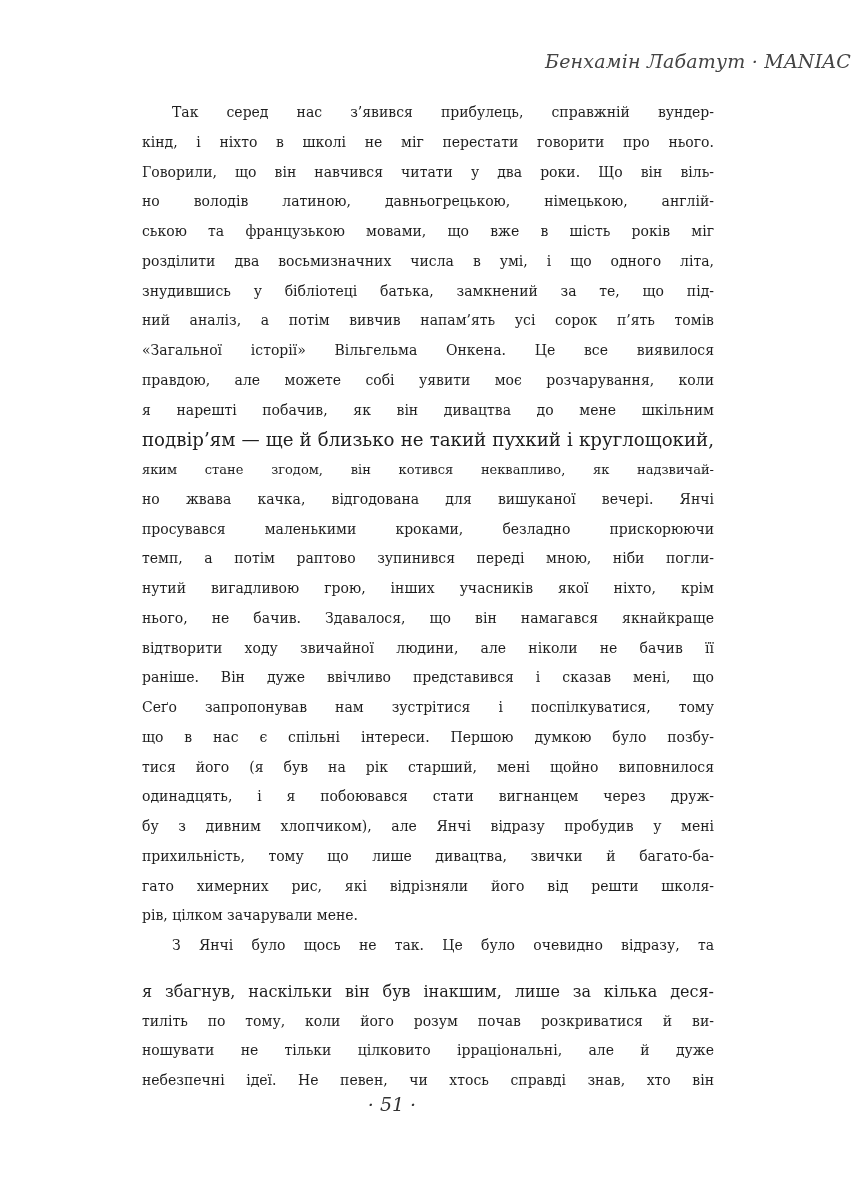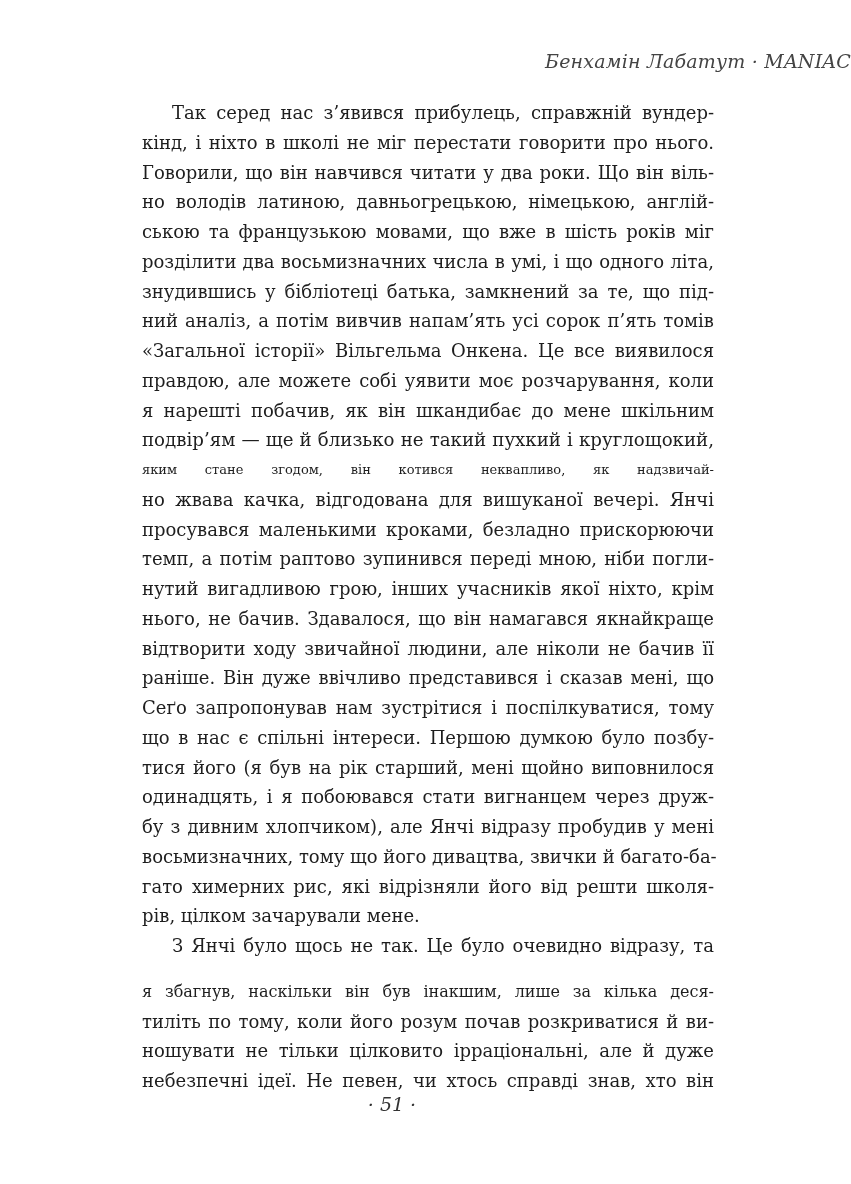--- a/index.html
+++ b/index.html
@@ -1,59 +1,59 @@
 <!DOCTYPE html>
 <html><head>
 <meta charset="utf-8">
 <style>
   html, body { margin:0; padding:0; background:#ffffff; }
   body { width:851px; height:1184px; position:relative; overflow:hidden;
          font-family:"DejaVu Serif", serif; color:#1e1e1e; }
   .running-head { position:absolute; top:50px; left:0; width:851px; text-align:right;
          font-style:italic; font-size:19px; color:#444; letter-spacing:0.2px; }
   .body-text { position:absolute; top:98px; left:142px; width:572px; }
-  .line { display:block; height:29.75px; line-height:29.75px; font-size:18px;
+  .line { display:block; height:29.75px; line-height:29.75px; font-size:14px;
           white-space:nowrap; text-align:justify; text-align-last:justify; }
   .line.indent { padding-left:30px; }
   .line.last { text-align-last:left; }
   .folio { position:absolute; top:1093px; left:0; width:784px; text-align:center;
            font-style:italic; font-size:19px; color:#333; }
 </style>
 </head>
 <body>
 
 <div class="running-head">Бенхамін Лабатут · MANIAC</div>
 
 <div class="body-text" id="body-text">
     <span class="line indent">Так серед нас з’явився прибулець, справжній вундер-</span>
     <span class="line">кінд, і ніхто в школі не міг перестати говорити про нього.</span>
     <span class="line">Говорили, що він навчився читати у два роки. Що він віль-</span>
     <span class="line">но володів латиною, давньогрецькою, німецькою, англій-</span>
     <span class="line">ською та французькою мовами, що вже в шість років міг</span>
-    <span class="line" style="font-size: 18px;">розділити два восьмизначних числа в умі, і що одного літа,</span>
+    <span class="line" style="font-size: 14px;">розділити два восьмизначних числа в умі, і що одного літа,</span>
     <span class="line">знудившись у бібліотеці батька, замкнений за те, що під-</span>
     <span class="line">ний аналіз, а потім вивчив напам’ять усі сорок п’ять томів</span>
     <span class="line">«Загальної історії» Вільгельма Онкена. Це все виявилося</span>
     <span class="line">правдою, але можете собі уявити моє розчарування, коли</span>
-    <span class="line">я нарешті побачив, як він шкандибає до мене шкільним</span>
+    <span class="line">я нарешті побачив, як він дивацтва до мене шкільним</span>
     <span class="line" style="font-size: 18.2px;">подвір’ям — ще й близько не такий пухкий і круглощокий,</span>
     <span class="line" style="font-size: 13px;">яким стане згодом, він котився неквапливо, як надзвичай-</span>
     <span class="line">но жвава качка, відгодована для вишуканої вечері. Янчі</span>
     <span class="line">просувався маленькими кроками, безладно прискорюючи</span>
     <span class="line">темп, а потім раптово зупинився переді мною, ніби погли-</span>
     <span class="line">нутий вигадливою грою, інших учасників якої ніхто, крім</span>
     <span class="line">нього, не бачив. Здавалося, що він намагався якнайкраще</span>
     <span class="line">відтворити ходу звичайної людини, але ніколи не бачив її</span>
     <span class="line">раніше. Він дуже ввічливо представився і сказав мені, що</span>
     <span class="line">Сеґо запропонував нам зустрітися і поспілкуватися, тому</span>
     <span class="line">що в нас є спільні інтереси. Першою думкою було позбу-</span>
     <span class="line">тися його (я був на рік старший, мені щойно виповнилося</span>
     <span class="line">одинадцять, і я побоювався стати вигнанцем через друж-</span>
     <span class="line">бу з дивним хлопчиком), але Янчі відразу пробудив у мені</span>
-    <span class="line">восьмизначних, тому що його дивацтва, звички й багато-ба-</span>
+    <span class="line">прихильність, тому що лише дивацтва, звички й багато-ба-</span>
     <span class="line">гато химерних рис, які відрізняли його від решти школя-</span>
     <span class="line last">рів, цілком зачарували мене.</span>
     <span class="line indent">З Янчі було щось не так. Це було очевидно відразу, та</span>
     <span class="line" style="font-size: 16px; margin-top: 16px;">я збагнув, наскільки він був інакшим, лише за кілька деся-</span>
     <span class="line">тиліть по тому, коли його розум почав розкриватися й ви-</span>
     <span class="line">ношувати не тільки цілковито ірраціональні, але й дуже</span>
     <span class="line">небезпечні ідеї. Не певен, чи хтось справді знав, хто він</span>
   </div>
 
 <div class="folio">· 51 ·</div>

